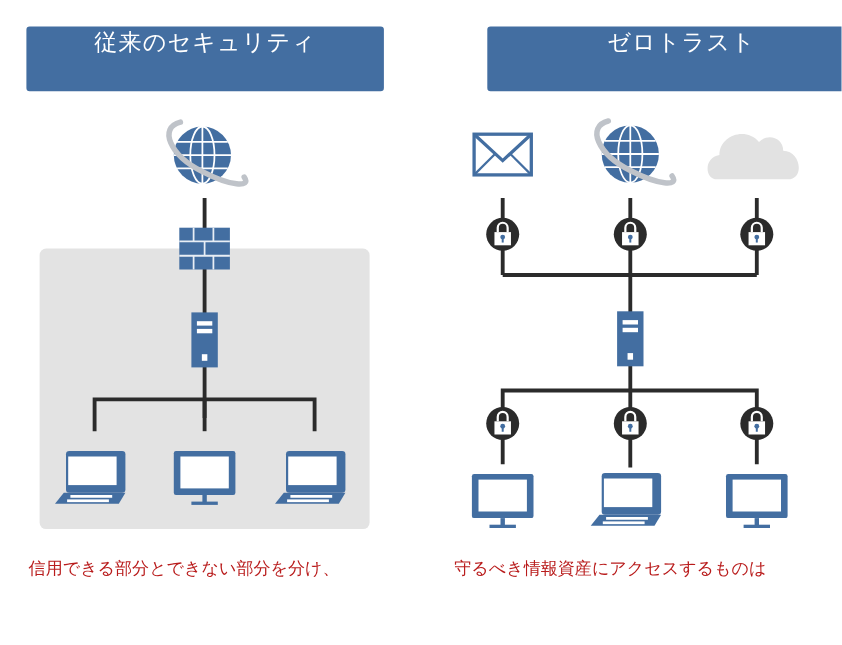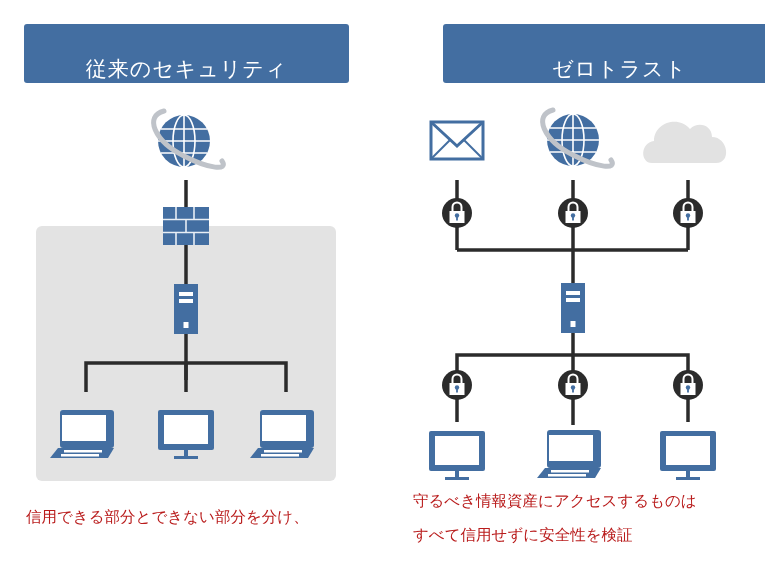--- a/index.html
+++ b/index.html
@@ -1,24 +1,24 @@
 <!DOCTYPE html>
 <html><head>
 <meta charset="utf-8">
 <style>
   html,body{margin:0;padding:0;background:#ffffff;}
   body{width:765px;height:586px;position:relative;overflow:hidden;font-family:"DejaVu Sans","Liberation Sans",sans-serif;}
   .hdr{position:absolute;top:24px;height:59px;background:#436ea1;border-radius:3px;color:#fff;
-       font-size:21px;display:flex;align-items:flex-end;justify-content:center;letter-spacing:1px;}
+       font-size:21px;display:flex;align-items:flex-start;justify-content:center;letter-spacing:1px;}
   #hdr-left{left:24px;width:325px;}
   #hdr-right{left:411px;width:353px;margin-left:32px;}
   svg.diagram{position:absolute;left:0;top:0;}
   .cap{position:absolute;font-size:15.5px;color:#b91c1c;line-height:34px;}
   #cap-left{left:26px;top:500px;}
-  #cap-right{left:413px;top:484px;}
+  #cap-right{left:413px;top:500px;}
 </style>
 </head>
 <body>
 
 <div class="hdr" id="hdr-left">
   <span>従来のセキュリティ</span>
 </div>
 <div class="hdr" id="hdr-right">
   <span>ゼロトラスト</span>
 </div>
@@ -153,14 +153,13 @@
   <g transform="translate(688,453)">
       <use href="#monitor"></use>
     </g>
 </svg>
 
 <div class="cap" id="cap-left">
   <div>信用できる部分とできない部分を分け、</div>
 </div>
 <div class="cap" id="cap-right">
   <div>守るべき情報資産にアクセスするものは</div>
-  <div>すべて信用せずに安全性を検証</div>
 </div>
 
 </body></html>

